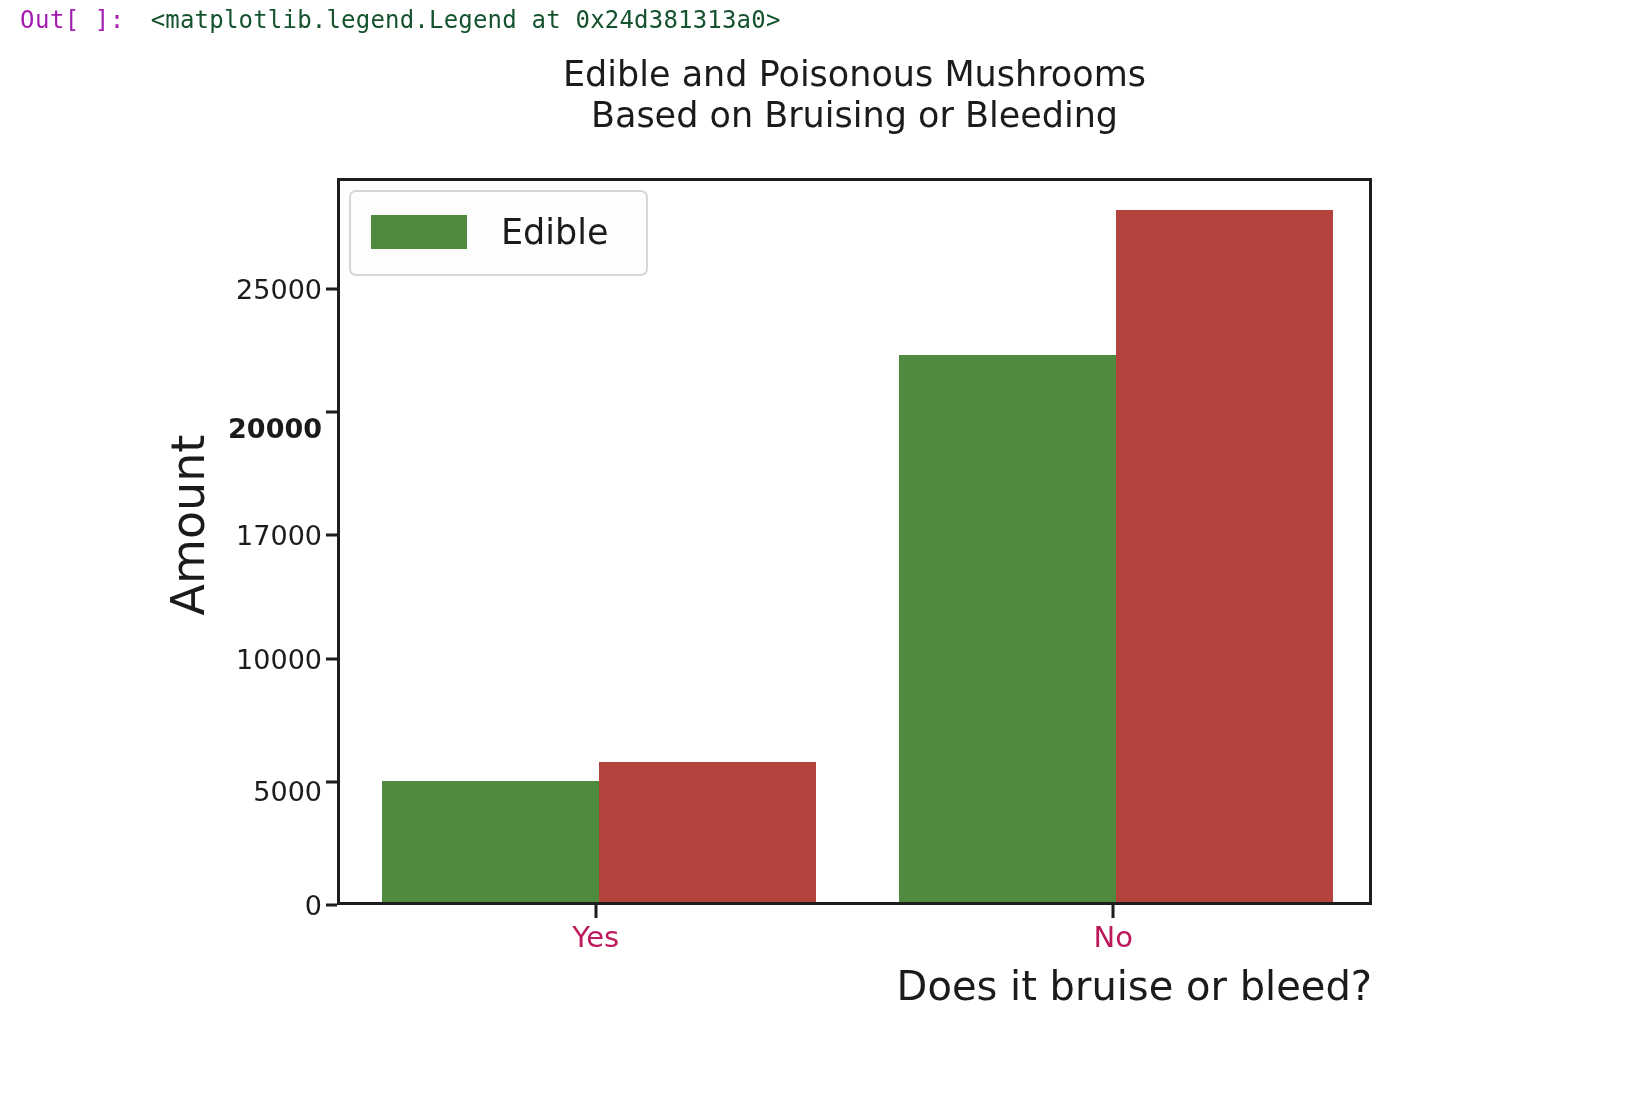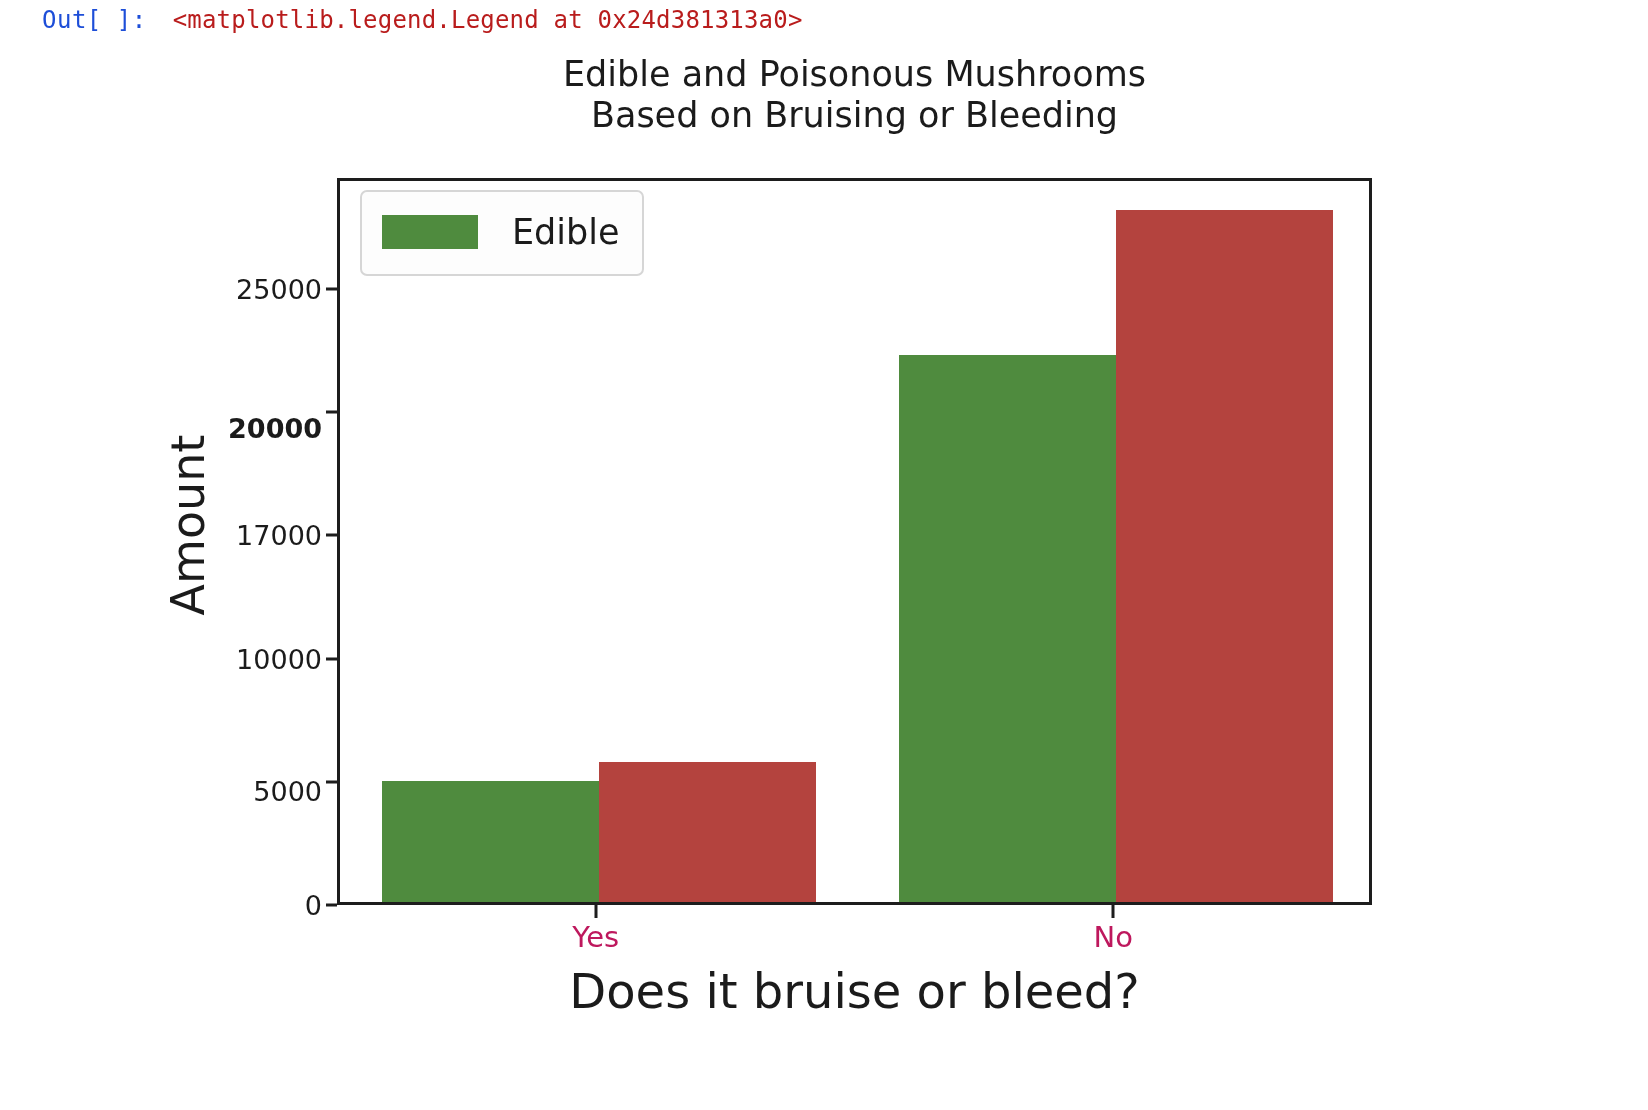--- a/index.html
+++ b/index.html
@@ -21,26 +21,26 @@
     left: 0;
     top: 0;
     height: 40px;
     display: flex;
     align-items: center;
     font-family: "DejaVu Sans Mono", monospace;
     font-size: 24px;
     white-space: pre;
   }
   #out-prompt {
-    color: #1d4ed8;
-    padding-left: 42px;
+    color: #a21caf;
+    padding-left: 20px;
     letter-spacing: 0.5px;
   }
   #out-text {
-    color: #b91c1c;
+    color: #14532d;
     padding-left: 26px;
     letter-spacing: 0.2px;
   }
 
   
   #figure {
     position: absolute;
     left: 0;
     top: 38px;
     width: 1648px;
@@ -161,35 +161,35 @@
     transform: translateX(-50%);
     font-size: 29px;
     color: #be185d;
     white-space: nowrap;
   }
   #xlabel {
     position: absolute;
     left: 337px;
     top: 925px;
     width: 1035px;
-    text-align: center;
-    font-size: 48px;
+    text-align: right;
+    font-size: 40px;
     color: #1b1b1b;
     white-space: nowrap;
   }
 
   
   #legend {
     position: absolute;
-    left: 20px;
+    left: 9px;
     top: 9px;
     background: #fdfdfd;
     border: 2px solid #d6d6d6;
     border-radius: 7px;
-    padding: 14px 22px 16px 20px;
+    padding: 14px 37px 16px 20px;
     box-sizing: border-box;
   }
   .legend-row {
     display: flex;
     align-items: center;
     height: 52px;
   }
   .legend-swatch {
     width: 96px;
     height: 34px;

